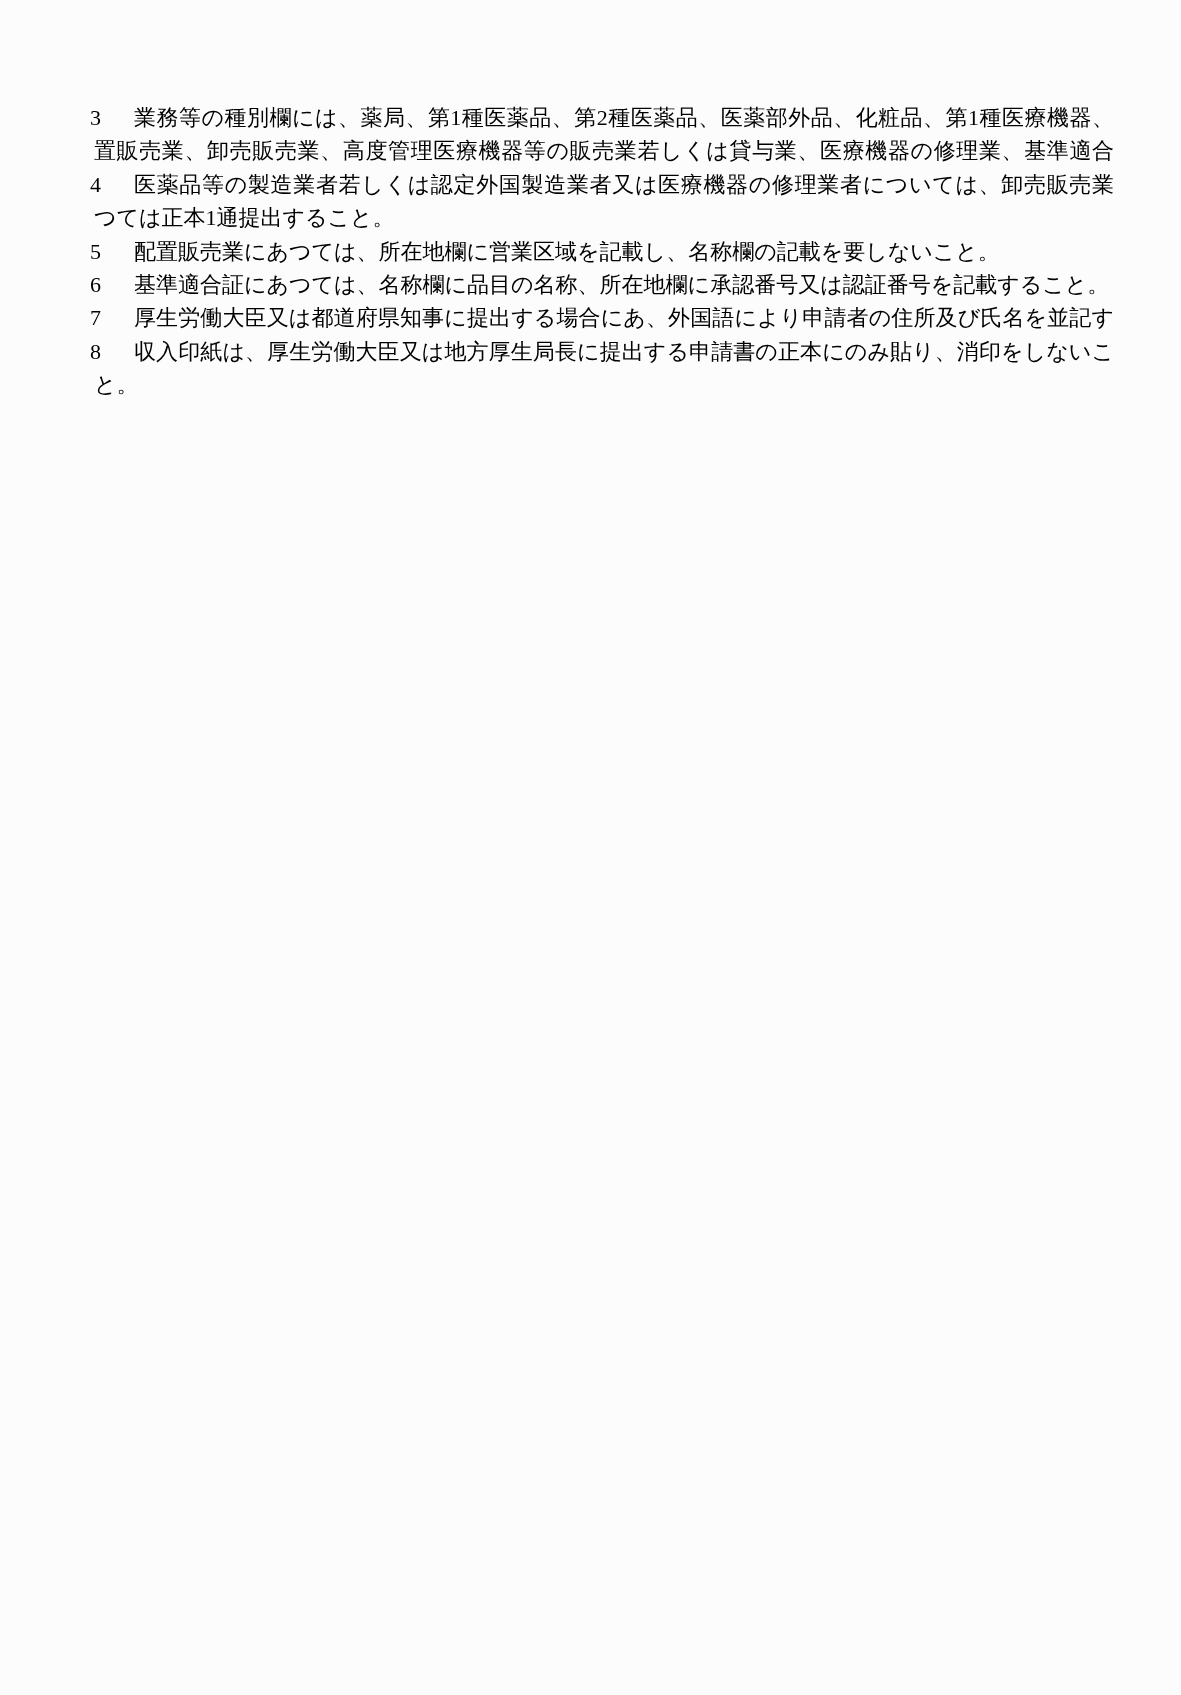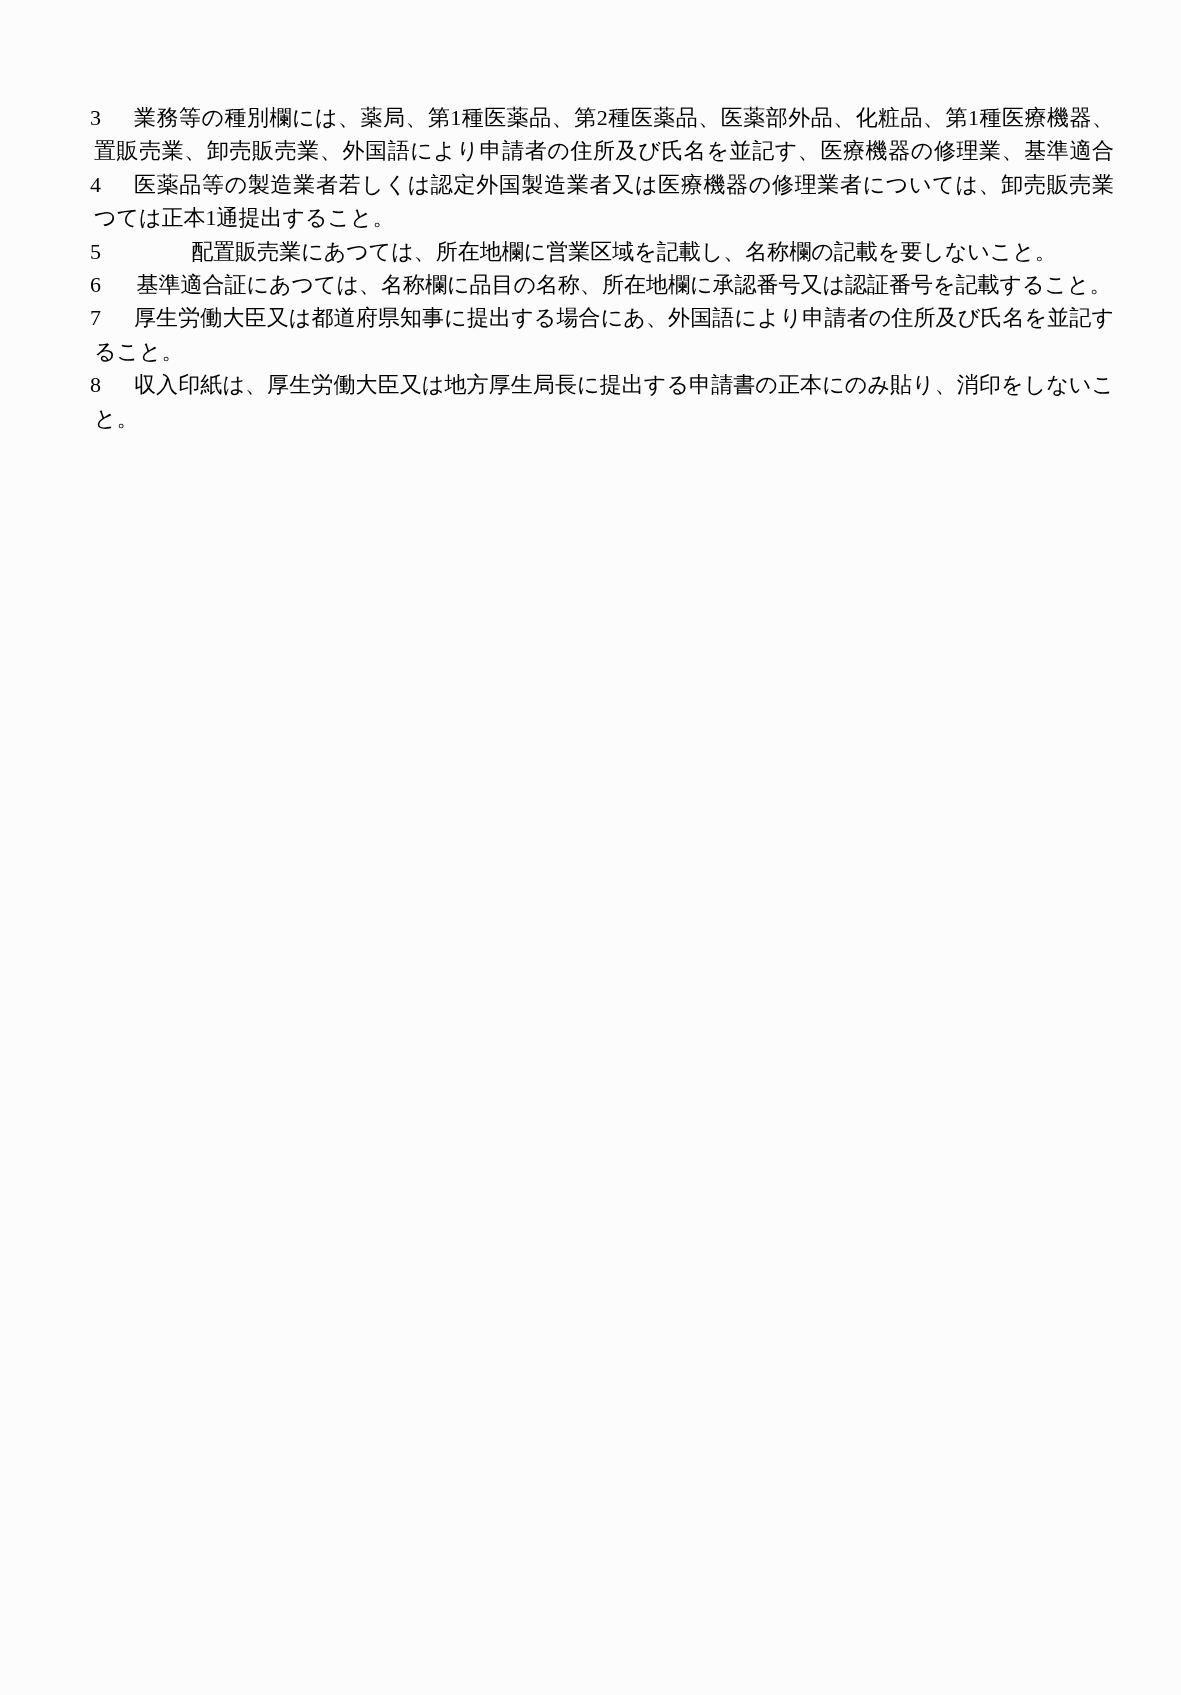--- a/index.html
+++ b/index.html
@@ -44,37 +44,36 @@
     display: flex;
   }
   .num {
     flex: 0 0 44px;
     width: 44px;
   }
   .txt {
     flex: 1 1 auto;
     min-width: 0;
     display: block;
-    text-align: center;
   }
   .line.cont {
     padding-left: 4px;
   }
 </style>
 </head>
 <body>
 
 <div class="page">
   <div class="notes" id="notes">
       <div class="item">
         <div class="line first">
           <span class="num">3</span>
           <span class="txt stretch">業務等の種別欄には、薬局、第1種医薬品、第2種医薬品、医薬部外品、化粧品、第1種医療機器、第</span>
         </div>
-        <div class="line cont stretch">置販売業、卸売販売業、外国語により申請者の住所及び氏名を並記す、医療機器の修理業、基準適合</div>
+        <div class="line cont stretch">置販売業、卸売販売業、高度管理医療機器等の販売業若しくは貸与業、医療機器の修理業、基準適合</div>
       </div>
       <div class="item">
         <div class="line first">
           <span class="num">4</span>
           <span class="txt stretch">医薬品等の製造業者若しくは認定外国製造業者又は医療機器の修理業者については、卸売販売業</span>
         </div>
         <div class="line cont">つては正本1通提出すること。</div>
       </div>
       <div class="item">
         <div class="line first">
@@ -86,21 +85,20 @@
         <div class="line first">
           <span class="num">6</span>
           <span class="txt">基準適合証にあつては、名称欄に品目の名称、所在地欄に承認番号又は認証番号を記載すること。</span>
         </div>
       </div>
       <div class="item">
         <div class="line first">
           <span class="num">7</span>
           <span class="txt stretch">厚生労働大臣又は都道府県知事に提出する場合にあ、外国語により申請者の住所及び氏名を並記す</span>
         </div>
-        <div class="line cont">ること。</div>
       </div>
       <div class="item">
         <div class="line first">
           <span class="num">8</span>
           <span class="txt stretch">収入印紙は、厚生労働大臣又は地方厚生局長に提出する申請書の正本にのみ貼り、消印をしないこ</span>
         </div>
         <div class="line cont">と。</div>
       </div>
     </div>
 </div>

